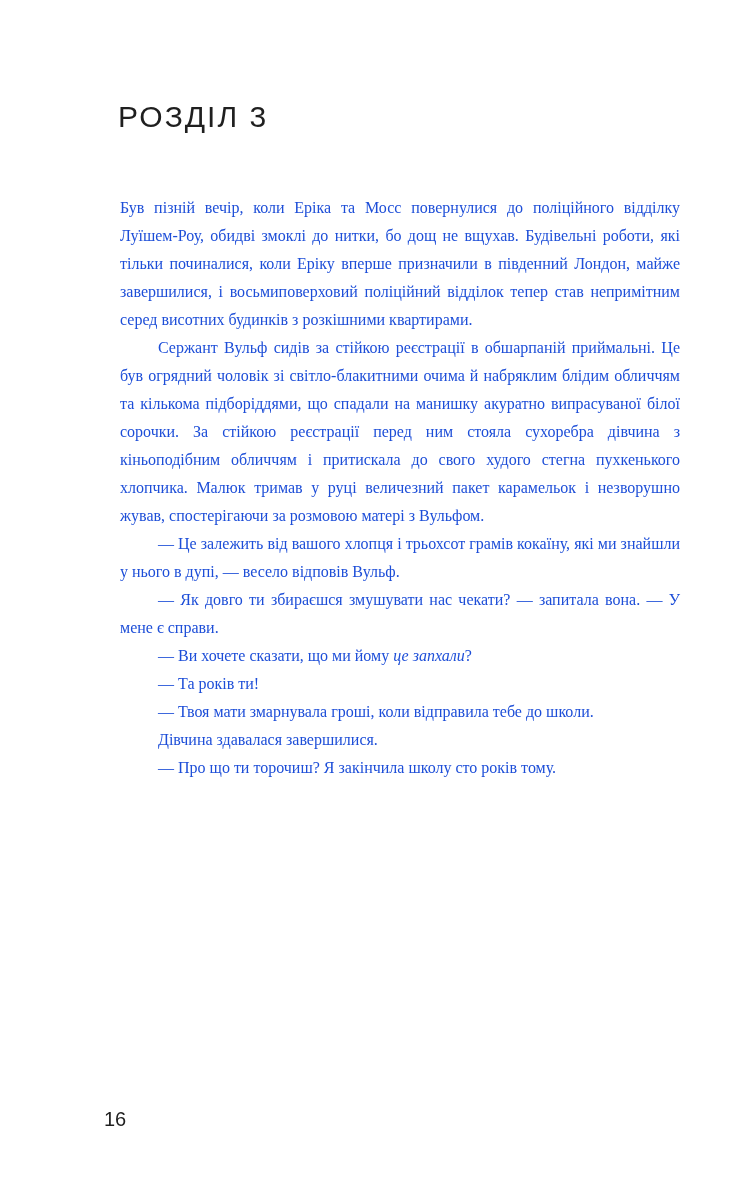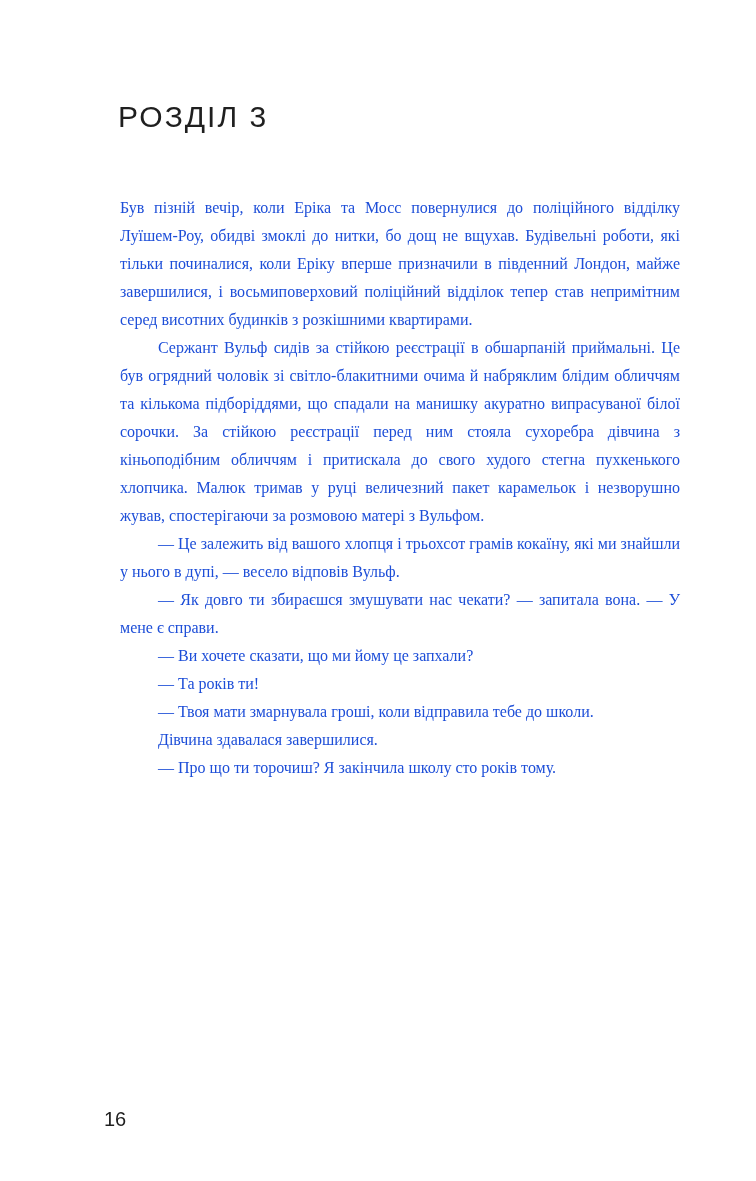--- a/index.html
+++ b/index.html
@@ -43,20 +43,21 @@
     -webkit-hyphens: auto;
   }
   .text-block p {
     margin: 0;
     padding: 0;
   }
   .text-block p.indented {
     text-indent: 38px;
   }
   .text-block .seg-italic {
+    font-style: italic;
   }
   .page-number {
     position: absolute;
     left: 104px;
     top: 1108px;
     font-family: "Liberation Sans", sans-serif;
     font-weight: 300;
     font-size: 20px;
     color: #1f1f1f;
     text-align: right;

